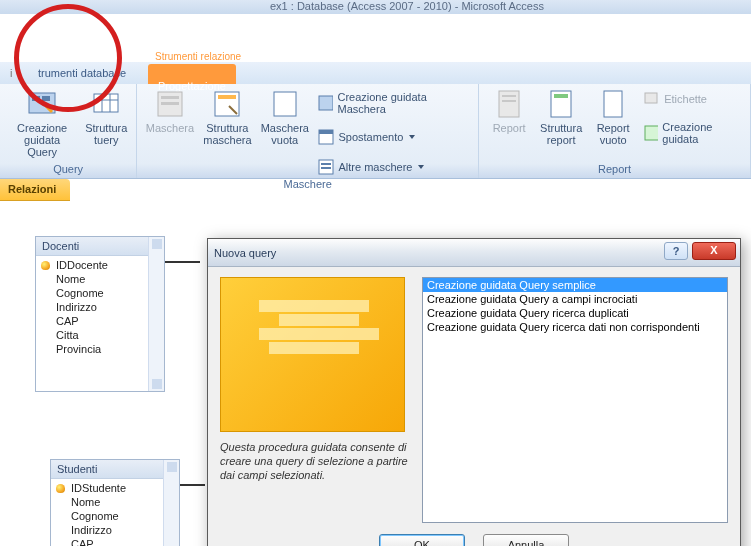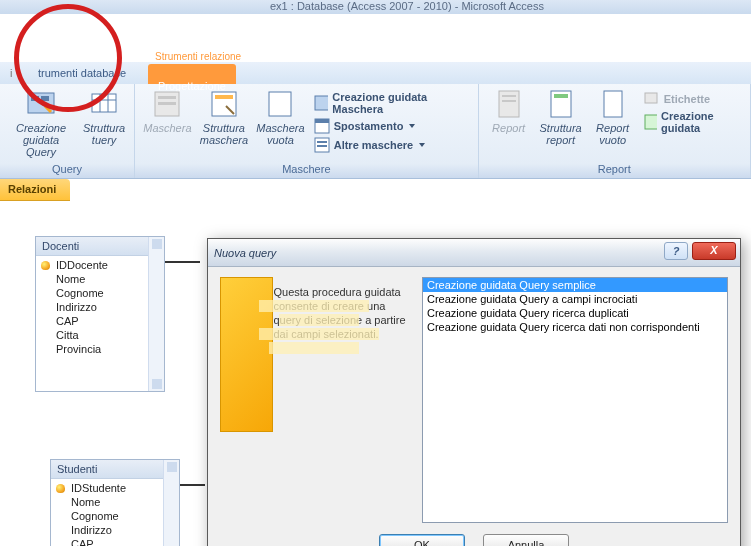--- a/index.html
+++ b/index.html
@@ -12,23 +12,23 @@
   .tab.db { left:28px; }
   .tab.active { left:148px; background:#ff9a3c; color:#fff; border-radius:3px 3px 0 0; font-weight:normal; padding-top:16px; }
   .relgroup { position:absolute; top:-11px; left:155px; font-size:10px; color:#ff9a3c;}
   
   .ribbon { height: 95px; background: linear-gradient(#f3f7fc,#e4edf7 85%,#cbdaee); border-bottom:1px solid #a8bfdb; display:flex; }
   .rgroup { border-right:1px solid #c5d6ea; padding:2px 6px 0; display:flex; flex-direction:column; justify-content:space-between; position:relative;}
   .rgroup .items { display:flex; gap:4px; }
   .rgroup .lbl { text-align:center; color:#4a6a96; font-size:11px; padding:2px 0 3px; }
   .rbtn { display:flex; flex-direction:column; align-items:center; padding:2px 4px; border-radius:3px; min-width:48px;}
   .rbtn .ic { width:32px; height:32px; margin-bottom:2px;}
-  .rbtn .txt { text-align:center; line-height:12px; color:#3b5373;font-style:italic;}
+  .rbtn .txt { text-align:center; line-height:12px; color:#3b5373;}
   .disabled .txt { color:#9fa9b5;}
-  .smallrow { display:flex; flex-direction:column; gap:1px;font-weight:bold;}
+  .smallrow { display:flex; flex-direction:column; gap:12px;}
   .smallbtn { display:flex; align-items:center; gap:4px; padding:1px 3px; color:#3b5373;}
   .smallbtn .sic { width:16px; height:16px;}
   .dd { width:0;height:0;border-left:3px solid transparent;border-right:3px solid transparent;border-top:4px solid #3b5373;margin-left:2px;}
   
   .redcirc { position:absolute; left:14px; top:4px; width:108px; height:108px; border:5px solid #d41f1f; border-radius:50%; pointer-events:none; z-index:50;}
   
   .reltab { height:22px; background: linear-gradient(#ffd77a,#ffc23a); border-bottom:1px solid #d9a022; width:70px; padding:4px 8px 0; color:#5a4100; font-weight:bold; border-radius:0 4px 0 0;}
   .canvas { position:relative; background:#fff; height:395px;}
   
   .tblbox { position:absolute; border:1px solid #a5b7cf; background:#fff; width:130px;}
@@ -37,27 +37,27 @@
   .fld { padding:1px 6px 1px 20px; position:relative; color:#222;}
   .fld.pk::before { content:""; position:absolute; left:5px; top:3px; width:9px; height:9px; background: radial-gradient(circle at 35% 35%, #fff176,#f5a623 60%,#c67c00); border-radius:50% 50% 45% 45%;}
   .scroll { position:absolute; right:0; top:0; bottom:0; width:16px; background:#eef3fa; border-left:1px solid #d0dcee;}
   .scroll::before,.scroll::after{content:"";position:absolute;left:3px;width:10px;height:10px;background:#cddbee;}
   .scroll::before{top:2px;} .scroll::after{bottom:2px;}
   
   .linkline { position:absolute; border-top:2px solid #333;}
   
   
   .dlg { position:absolute; left:207px; top:194px; width:534px; height:334px; background:#f0f0f0; border:1px solid #5a5a5a; box-shadow:3px 3px 14px rgba(0,0,0,.35);}
-  .dlg .dtitle { height:28px; background:linear-gradient(#fdfdfd,#e4eaf1 45%,#cdd8e6); border-bottom:1px solid #a7b4c4; display:flex; align-items:center; padding:0 6px; position:relative;font-style:italic;}
+  .dlg .dtitle { height:28px; background:linear-gradient(#fdfdfd,#e4eaf1 45%,#cdd8e6); border-bottom:1px solid #a7b4c4; display:flex; align-items:center; padding:0 6px; position:relative;}
   .dlg .dtitle span.t { color:#2a3e5c;}
   .dlg .dbtns { position:absolute; right:4px; top:3px; display:flex; gap:4px;}
   .dhelp { width:24px;height:18px;background:linear-gradient(#eef5ff,#cfe1f6);border:1px solid #8fa8c6;border-radius:3px;color:#3b5a85;text-align:center;line-height:16px;font-weight:bold;}
   .dclose { width:44px;height:18px;background:linear-gradient(#ef6a5a,#c83a2a);border:1px solid #9a2015;border-radius:3px;color:#fff;text-align:center;line-height:15px;font-weight:bold;}
   .dbody { padding:10px 12px 8px; display:flex; gap:12px; height:260px;}
-  .dleft { width:190px; display:flex; flex-direction:row;}
+  .dleft { width:190px; display:flex; flex-direction:column;font-style:italic;}
   .preview { width:185px; height:155px; background:linear-gradient(135deg,#ffcf3b,#f7a707); border:1px solid #d89500; position:relative;}
   .preview .bars { position:absolute; top:22px; left:38px;}
   .preview .bars div { background:rgba(255,240,180,.75); margin-bottom:2px;}
   .desc { margin-top:8px; color:#333; line-height:14px; font-size:11px;}
   .dright { flex:1;}
   .listbox { width:100%; height:246px; background:#fff; border:1px solid #8c9bb0;}
   .listbox .opt { padding:1px 4px; color:#000;}
   .listbox .opt.sel { background:#3399ff; color:#fff;}
   .dfoot { height:36px; border-top:0; display:flex; justify-content:center; align-items:center; gap:18px;}
   .winbtn { min-width:86px; height:22px; background:linear-gradient(#fefefe,#e2e2e2); border:1px solid #8a8a8a; border-radius:3px; color:#222;}

